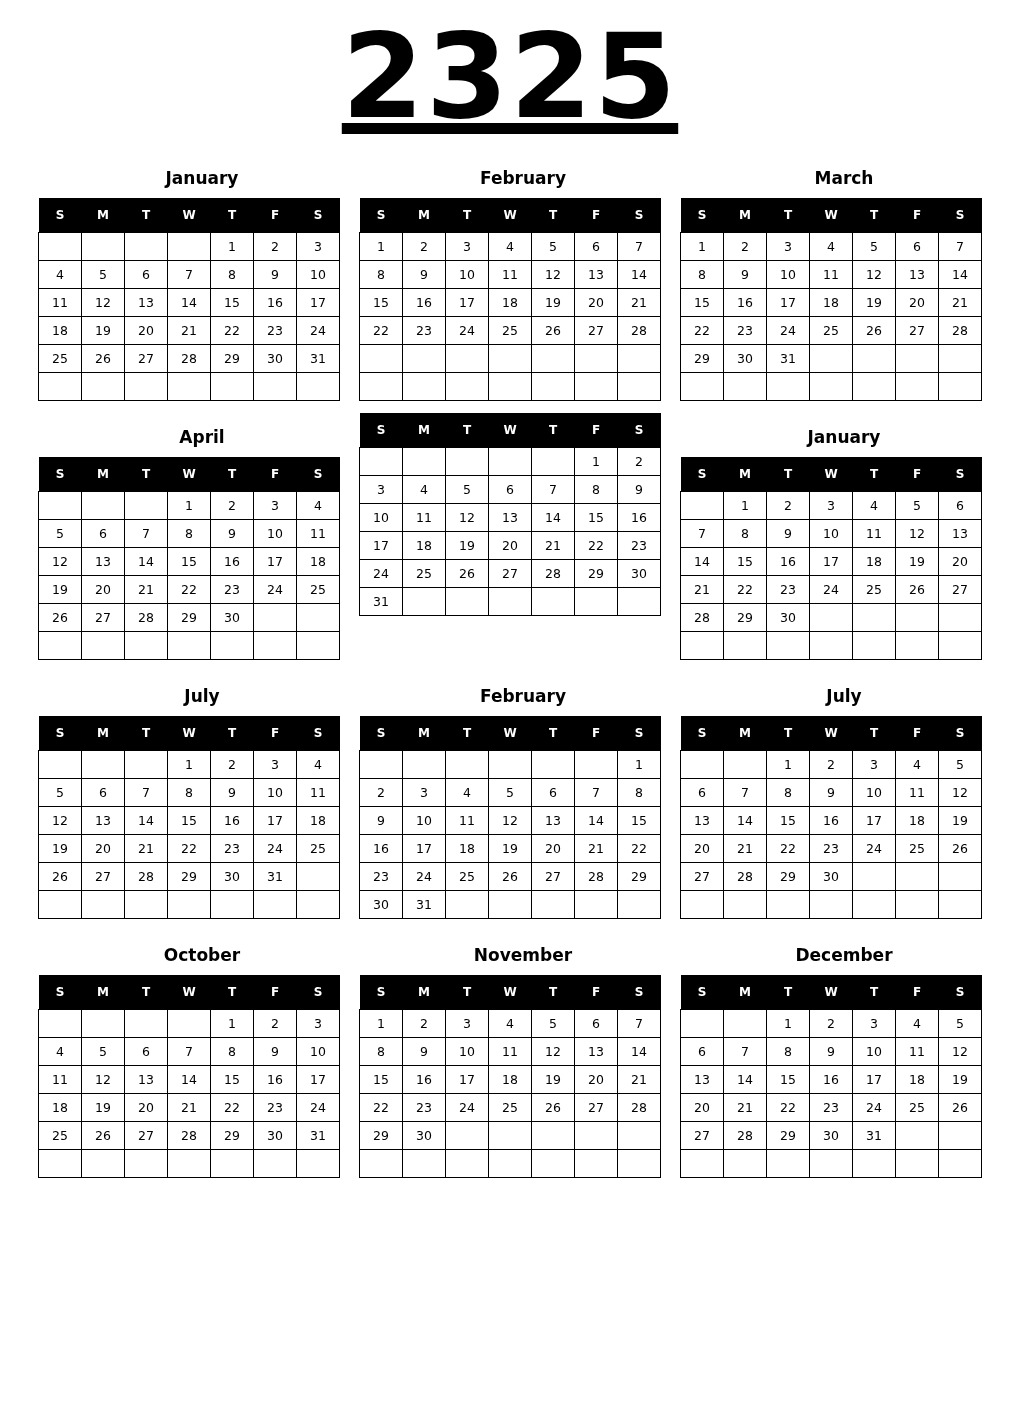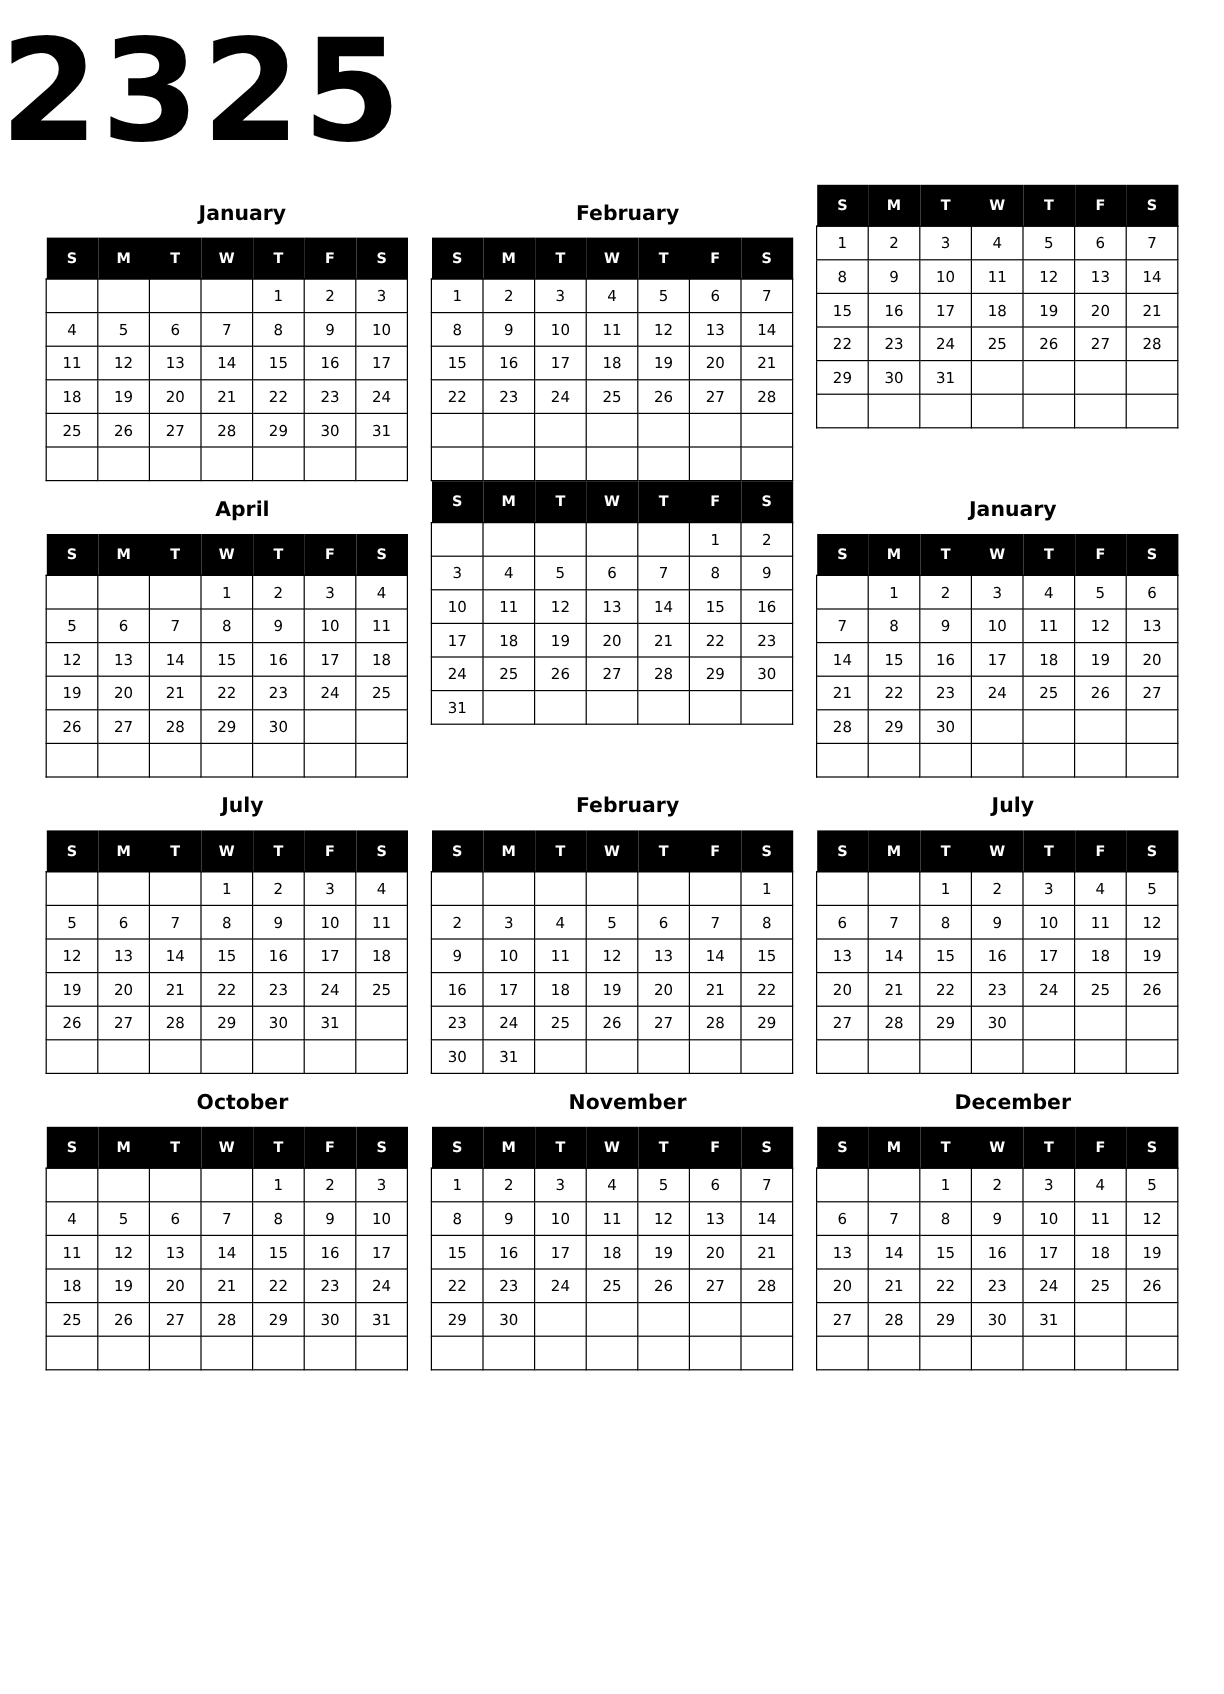--- a/index.html
+++ b/index.html
@@ -14,41 +14,43 @@
     color: #000000;
     overflow: hidden;
   }
   .page {
     width: 1020px;
     height: 1412px;
     position: relative;
     box-sizing: border-box;
   }
   .year-title {
+    text-align: center;
     font-family: "DejaVu Sans", sans-serif;
     font-weight: bold;
     font-size: 118px;
     line-height: 120px;
     letter-spacing: 2px;
     margin: 16px 0 0 0;
     padding: 0;
     color: #000000;
+    text-decoration: underline;
   }
   .months-grid {
     margin: 18px auto 0 auto;
     width: 948px;
     display: grid;
     grid-template-columns: repeat(3, 302px);
     column-gap: 19px;
     row-gap: 0;
     justify-content: center;
   }
   .month {
     width: 328px;
-    margin-bottom: 0;
+    margin-bottom: 12px;
   }
   .month-name {
     text-align: center;
     font-weight: bold;
     font-size: 17px;
     line-height: 20px;
     padding: 14px 0 10px 0;
     color: #000000;
   }
   table.cal {
@@ -226,20 +228,21 @@
               <td class="empty"></td>
               <td class="empty"></td>
               <td class="empty"></td>
               <td class="empty"></td>
               <td class="empty"></td>
             </tr>
           </tbody>
         </table>
       </div>
       <div class="month">
+        <div class="month-name">March</div>
         <table class="cal">
           <thead>
             <tr>
               <th>S</th>
               <th>M</th>
               <th>T</th>
               <th>W</th>
               <th>T</th>
               <th>F</th>
               <th>S</th>

